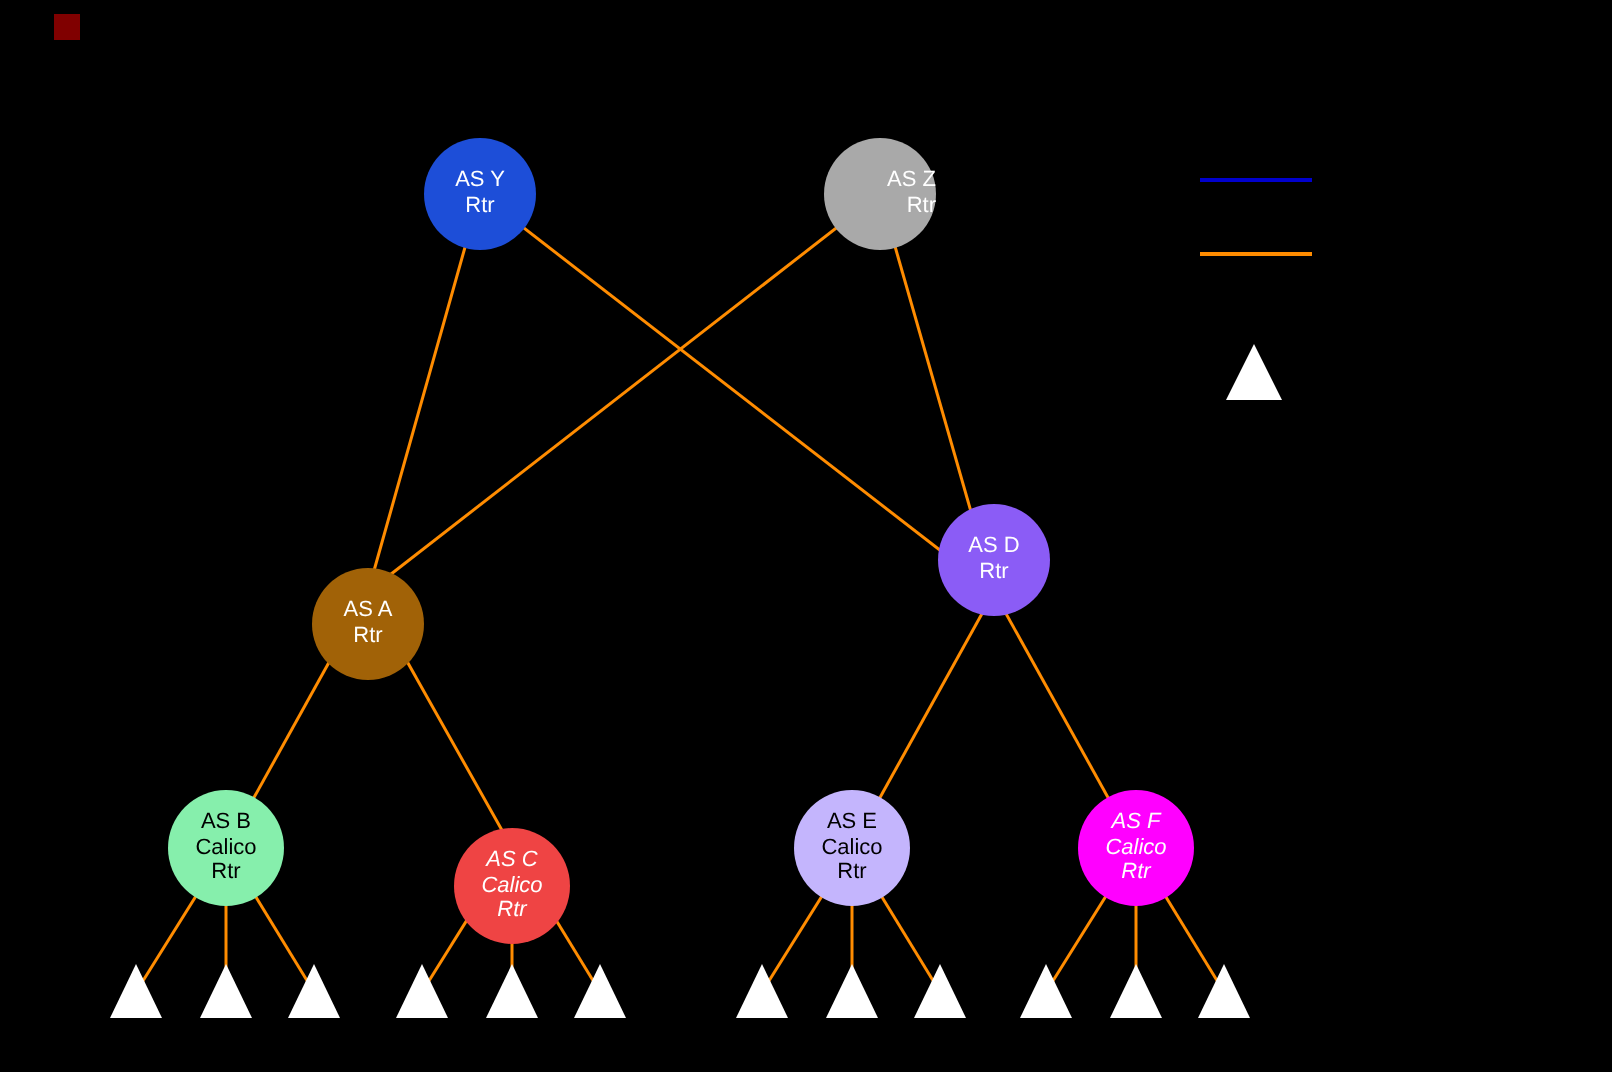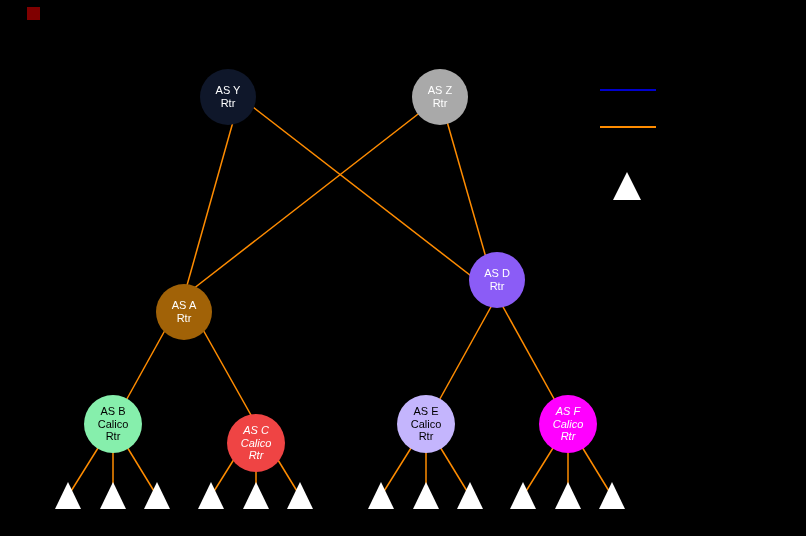--- a/index.html
+++ b/index.html
@@ -87,26 +87,26 @@
       <polygon points="523,482 510,509 536,509"></polygon>
       <polygon points="568,482 555,509 581,509"></polygon>
       <polygon points="612,482 599,509 625,509"></polygon>
     </g>
 
     <g style="fill: rgb(255, 255, 255);">
       <polygon points="627,172 613,200 641,200"></polygon>
     </g>
   </svg>
 
-  <div class="node d56" style="left: 200px; top: 69px; background-color: #0f172a; color: rgb(255, 255, 255);">
+  <div class="node d56" style="left: 212px; top: 69px; background-color: #1d4ed8; color: rgb(255, 255, 255);">
     <span>AS Y</span>
     <span>Rtr</span>
   </div>
 
-  <div class="node d56" style="left: 412px; top: 69px; background-color: rgb(169, 169, 169); color: rgb(255, 255, 255);">
+  <div class="node d56" style="left: 412px; top: 69px; background-color: rgb(169, 169, 169); color: rgb(255, 255, 255); align-items: flex-end;">
     <span>AS Z</span>
     <span>Rtr</span>
   </div>
 
   <div class="node d56" style="left: 156px; top: 284px; background-color: #a16207; color: rgb(255, 255, 255);">
     <span>AS A</span>
     <span>Rtr</span>
   </div>
 
   <div class="node d56" style="left: 469px; top: 252px; background-color: #8b5cf6; color: rgb(255, 255, 255);">

